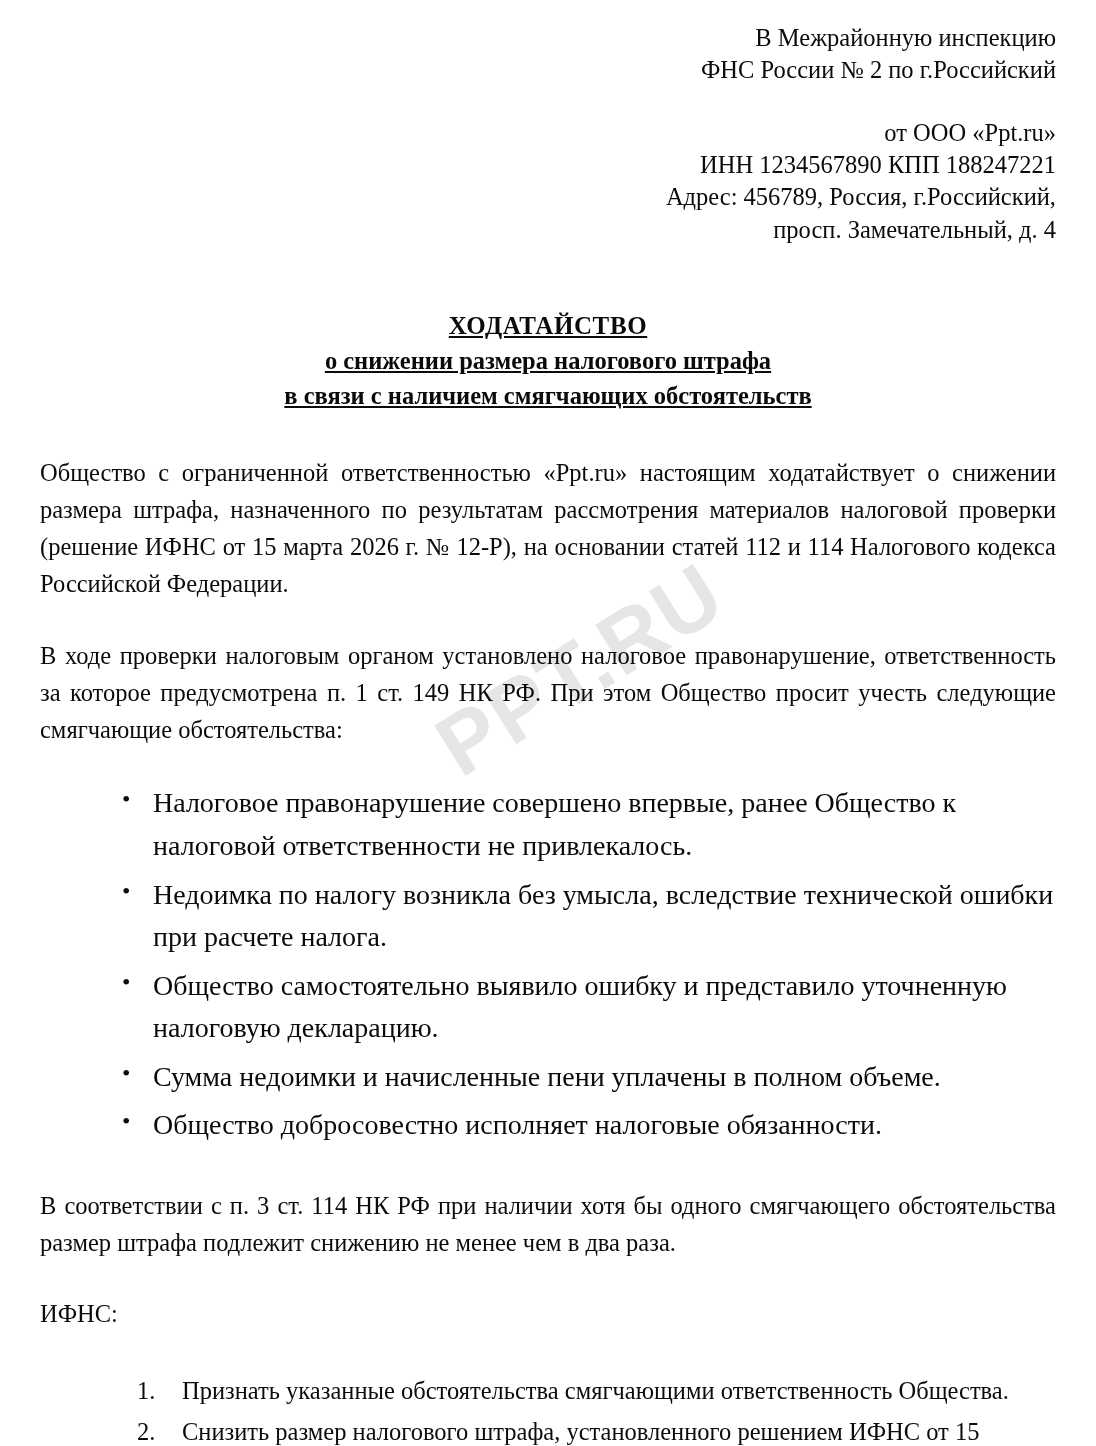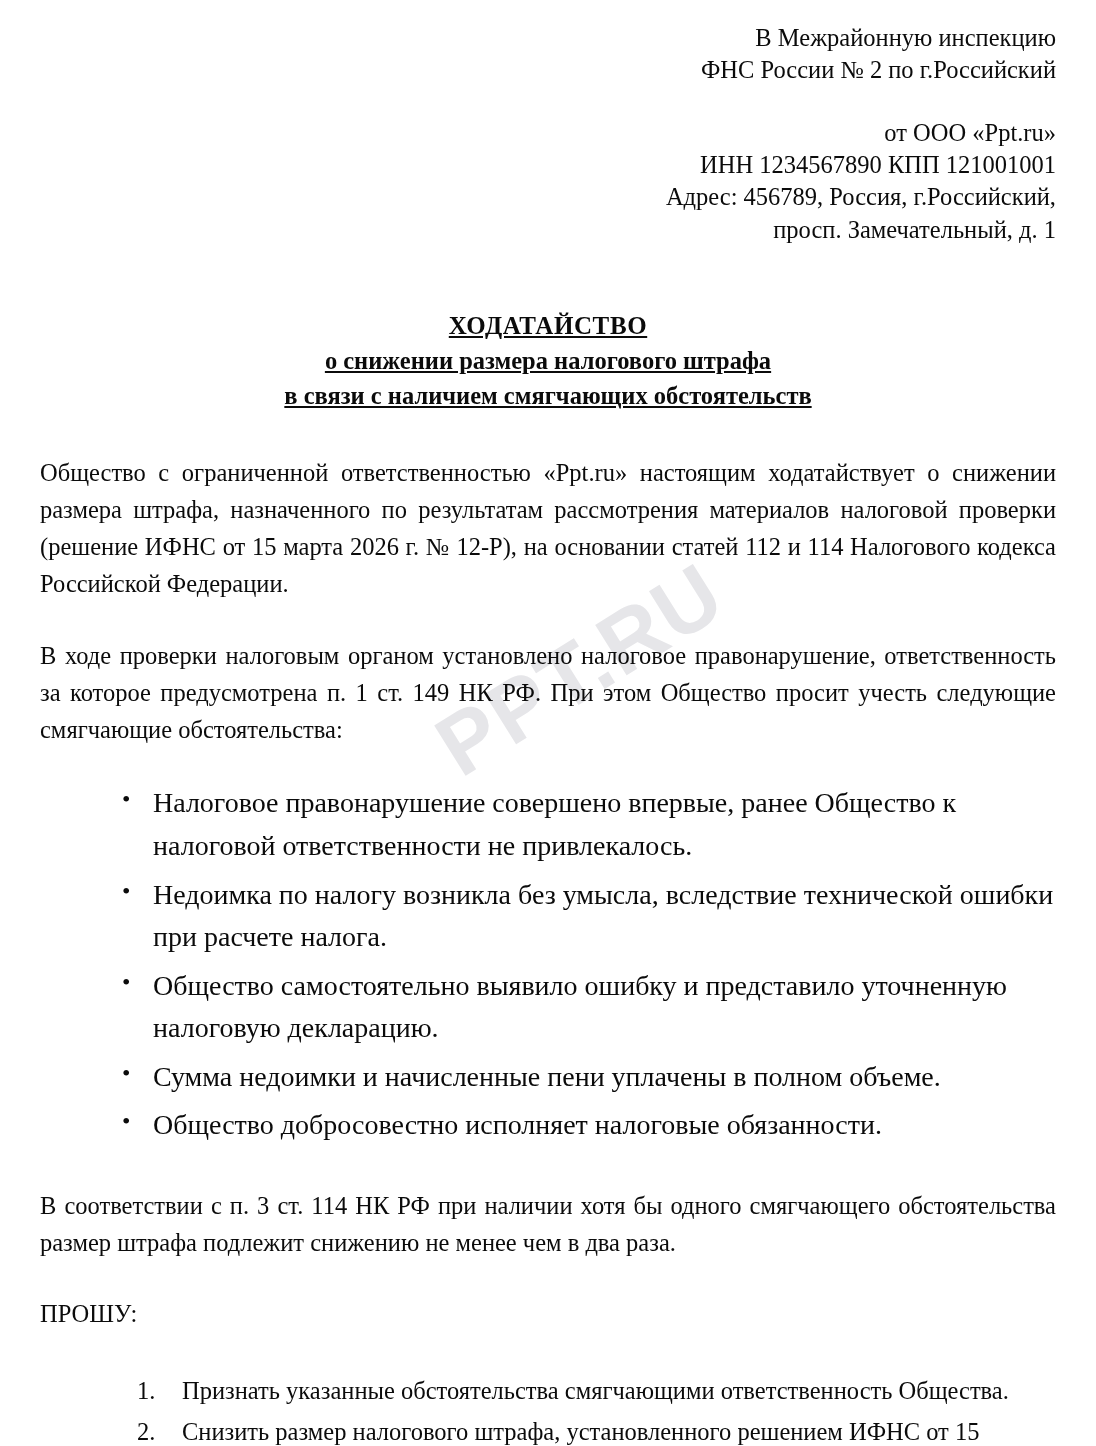--- a/index.html
+++ b/index.html
@@ -152,23 +152,23 @@
 
     <div class="addr-block">
       <span class="addr-line">В Межрайонную инспекцию</span>
       <span class="addr-line">ФНС России № 2 по г.Российский</span>
     </div>
 
     <div class="addr-gap"></div>
 
     <div class="addr-block" style="padding-top:0">
       <span class="addr-line">от ООО «Ppt.ru»</span>
-      <span class="addr-line">ИНН 1234567890 КПП 121001001</span>
+      <span class="addr-line">ИНН 1234567890 КПП 188247221</span>
       <span class="addr-line">Адрес: 456789, Россия, г.Российский,</span>
-      <span class="addr-line">просп. Замечательный, д. 1</span>
+      <span class="addr-line">просп. Замечательный, д. 4</span>
     </div>
 
     <div class="title-block">
       <div class="title-main">ХОДАТАЙСТВО</div>
       <div class="title-sub">о снижении размера налогового штрафа</div>
       <div class="title-sub">в связи с наличием смягчающих обстоятельств</div>
     </div>
 
     <div class="par-gap-lg"></div>
 
@@ -187,21 +187,21 @@
       <li>Сумма недоимки и начисленные пени уплачены в полном объеме.</li>
       <li>Общество добросовестно исполняет налоговые обязанности.</li>
     </ul>
 
     <div class="par-gap-md"></div>
 
     <p class="body-par">В соответствии с п. 3 ст. 114 НК РФ при наличии хотя бы одного смягчающего обстоятельства размер штрафа подлежит снижению не менее чем в два раза.</p>
 
     <div class="par-gap-md"></div>
 
-    <p class="plain-left">ПРОШУ:</p>
+    <p class="plain-left">ИФНС:</p>
 
     <div class="par-gap-sm"></div>
 
     <ol class="numbers">
       <li>Признать указанные обстоятельства смягчающими ответственность Общества.</li>
       <li>Снизить размер налогового штрафа, установленного решением ИФНС от 15 марта 2026 г. № 12-Р, в порядке и пределах, предусмотренных ст. 114 НК РФ.</li>
     </ol>
 
     <div class="par-gap-md"></div>
 

